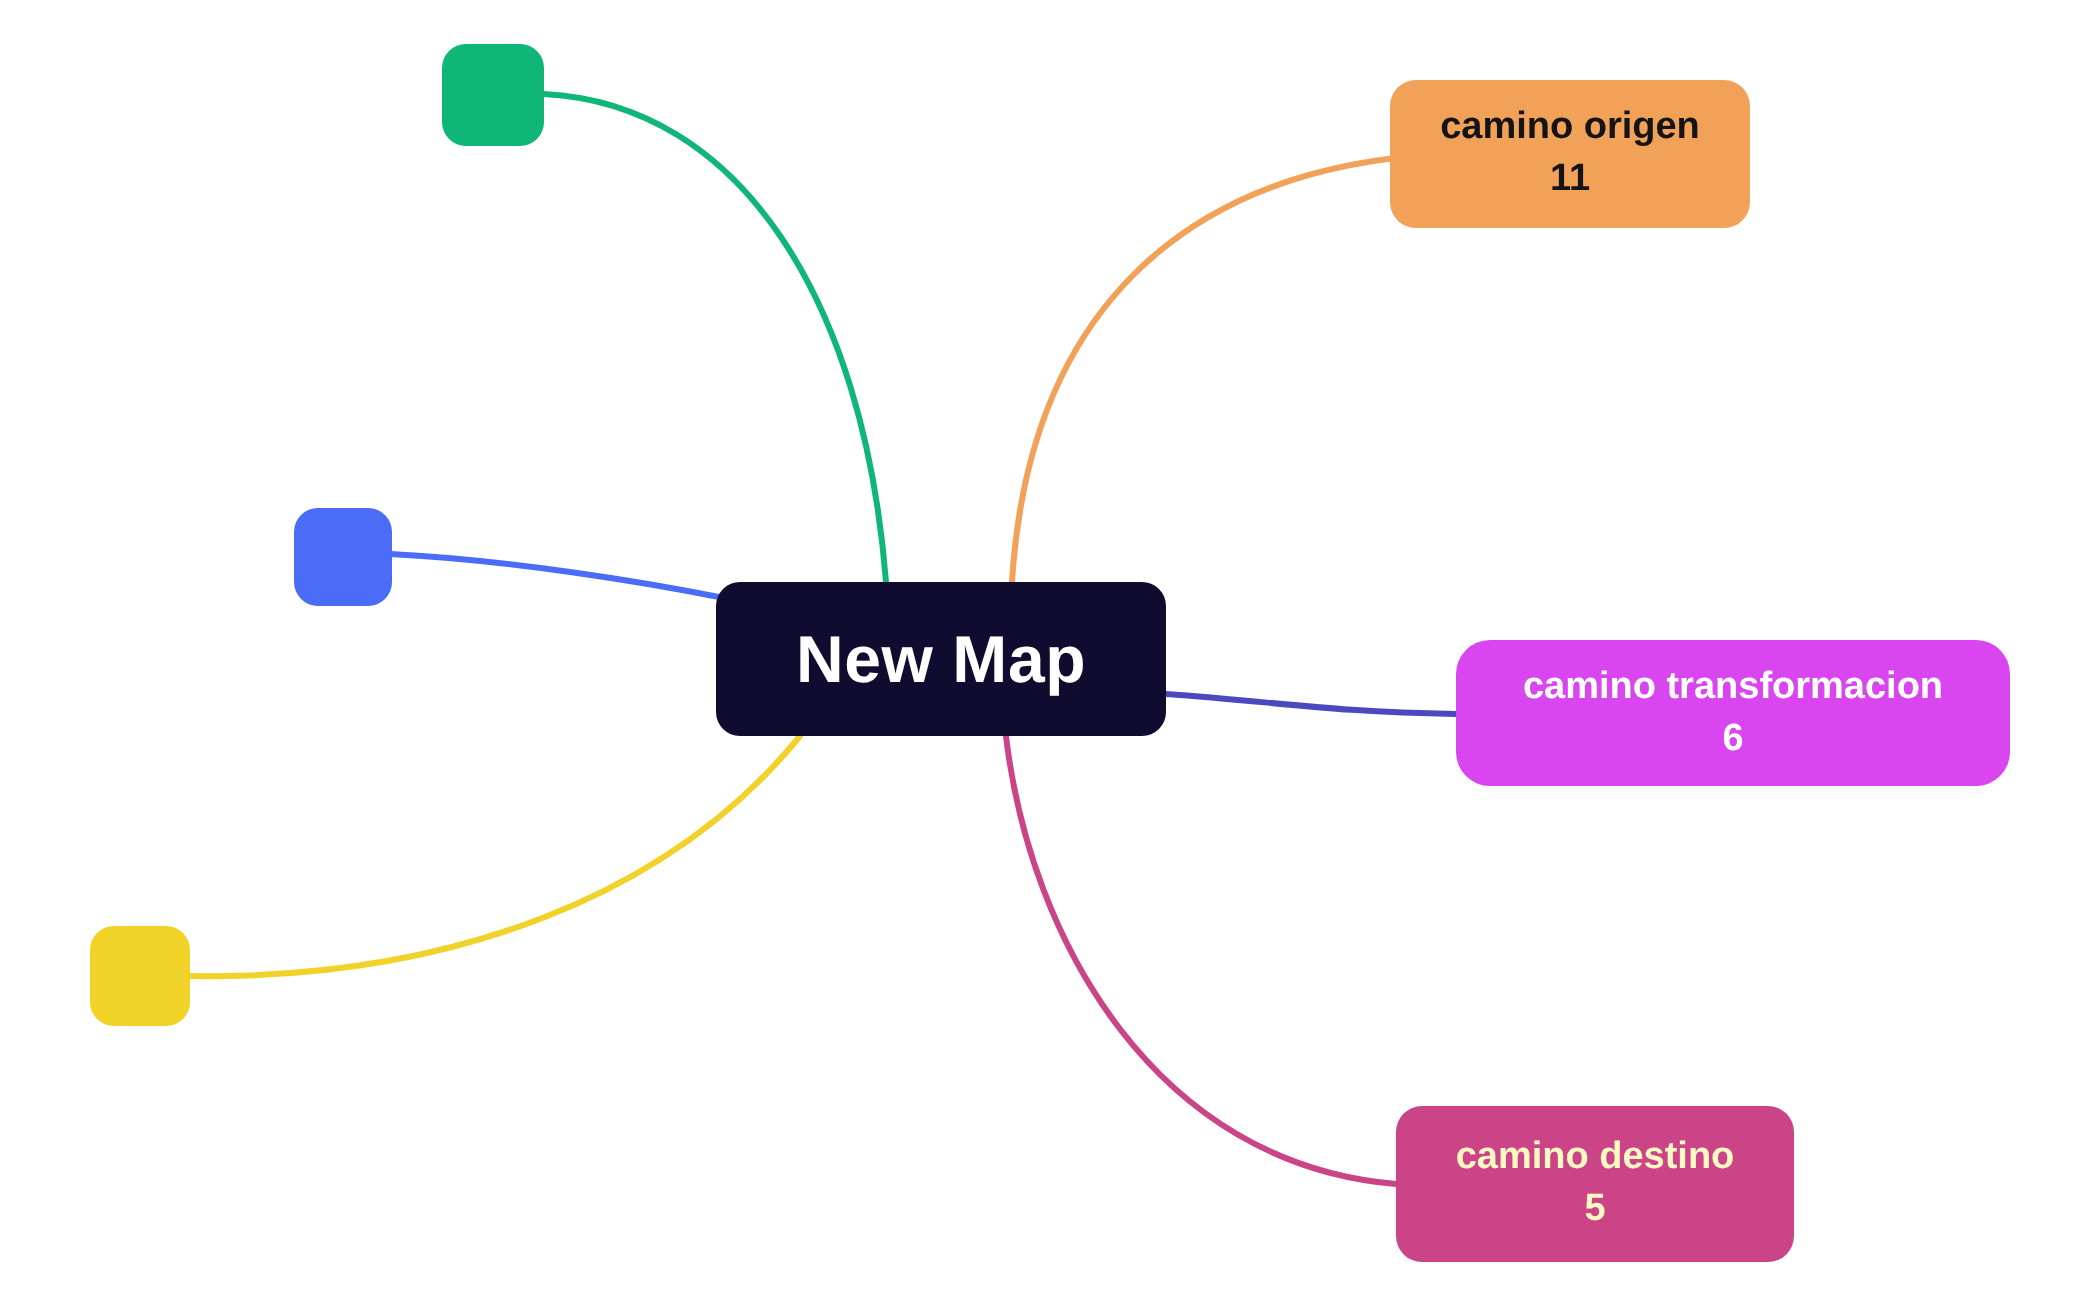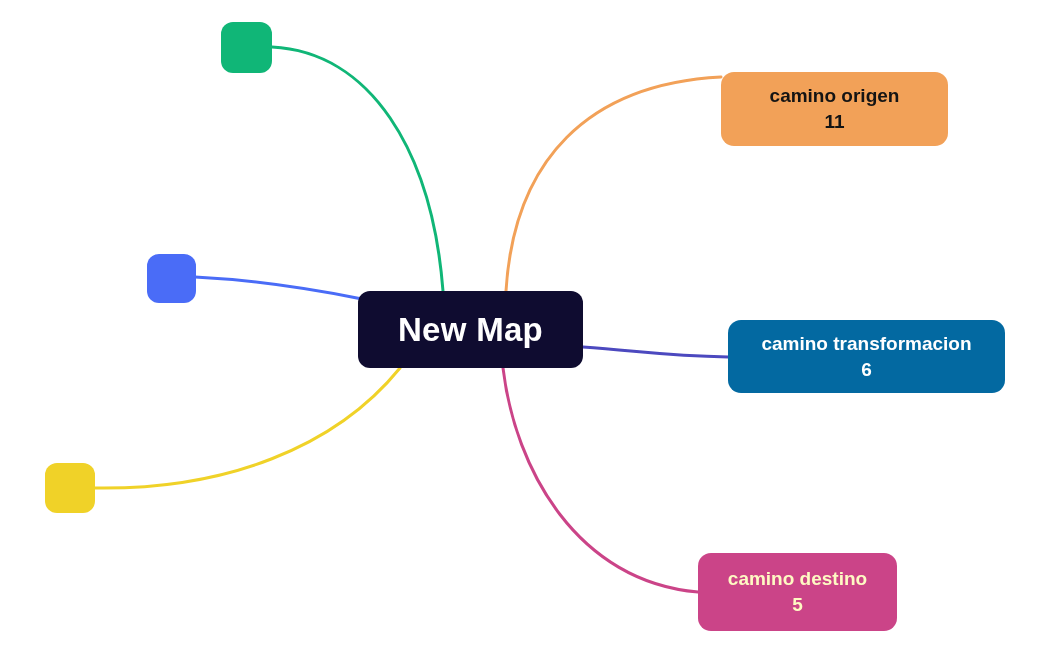--- a/index.html
+++ b/index.html
@@ -47,21 +47,21 @@
     font-size: 33px;
     font-weight: 600;
     letter-spacing: 0.3px;
   }
   .branch-label {
     font-size: 19px;
     font-weight: 600;
     line-height: 26px;
     white-space: nowrap;
   }
-  .node-origen        { left: 721px; top: 40px;  width: 227px; height: 74px; margin-top: 32px; }
+  .node-origen        { left: 695px; top: 40px;  width: 180px; height: 74px; }
   .node-transformacion{ left: 728px; top: 320px; width: 277px; height: 73px; }
   .node-destino       { left: 698px; top: 553px; width: 199px; height: 78px; }
   .square-node        { border-radius: 12px; }
   .node-green  { left: 221px; top: 22px;  width: 51px; height: 51px; }
   .node-blue   { left: 147px; top: 254px; width: 49px; height: 49px; }
   .node-yellow { left: 45px;  top: 463px; width: 50px; height: 50px; }
 </style>
 </head>
 <body>
 
@@ -84,21 +84,21 @@
 
   <div class="node root-node" style="background-color: rgb(15, 12, 48); color: rgb(255, 255, 255);">
     <span>New Map</span>
   </div>
 
   <div class="node node-origen" style="background-color: rgb(242, 161, 88); color: rgb(20, 20, 20);">
     <span class="branch-label">camino origen</span>
     <span class="branch-label">11</span>
   </div>
 
-  <div class="node node-transformacion" style="background-color: #0369a1; color: rgb(255, 255, 255);">
+  <div class="node node-transformacion" style="background-color: #d946ef; color: rgb(255, 255, 255); border-radius: 17px;">
     <span class="branch-label">camino transformacion</span>
     <span class="branch-label">6</span>
   </div>
 
   <div class="node node-destino" style="background-color: rgb(203, 68, 136); color: #fef9c3;">
     <span class="branch-label">camino destino</span>
     <span class="branch-label">5</span>
   </div>
 
 </div>

